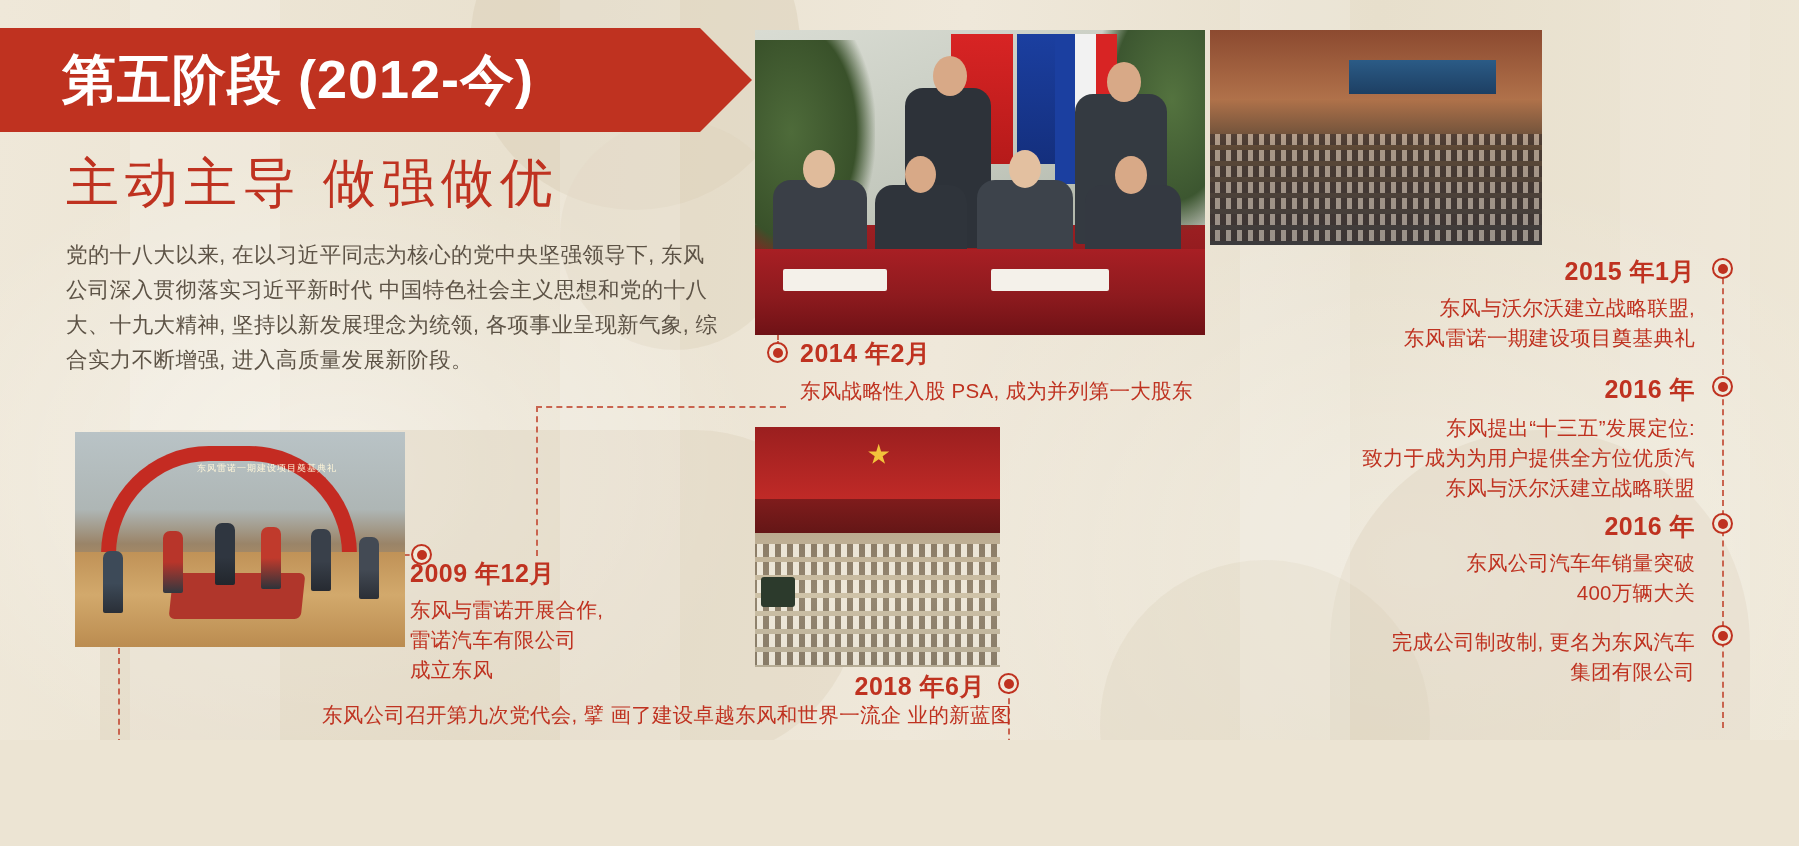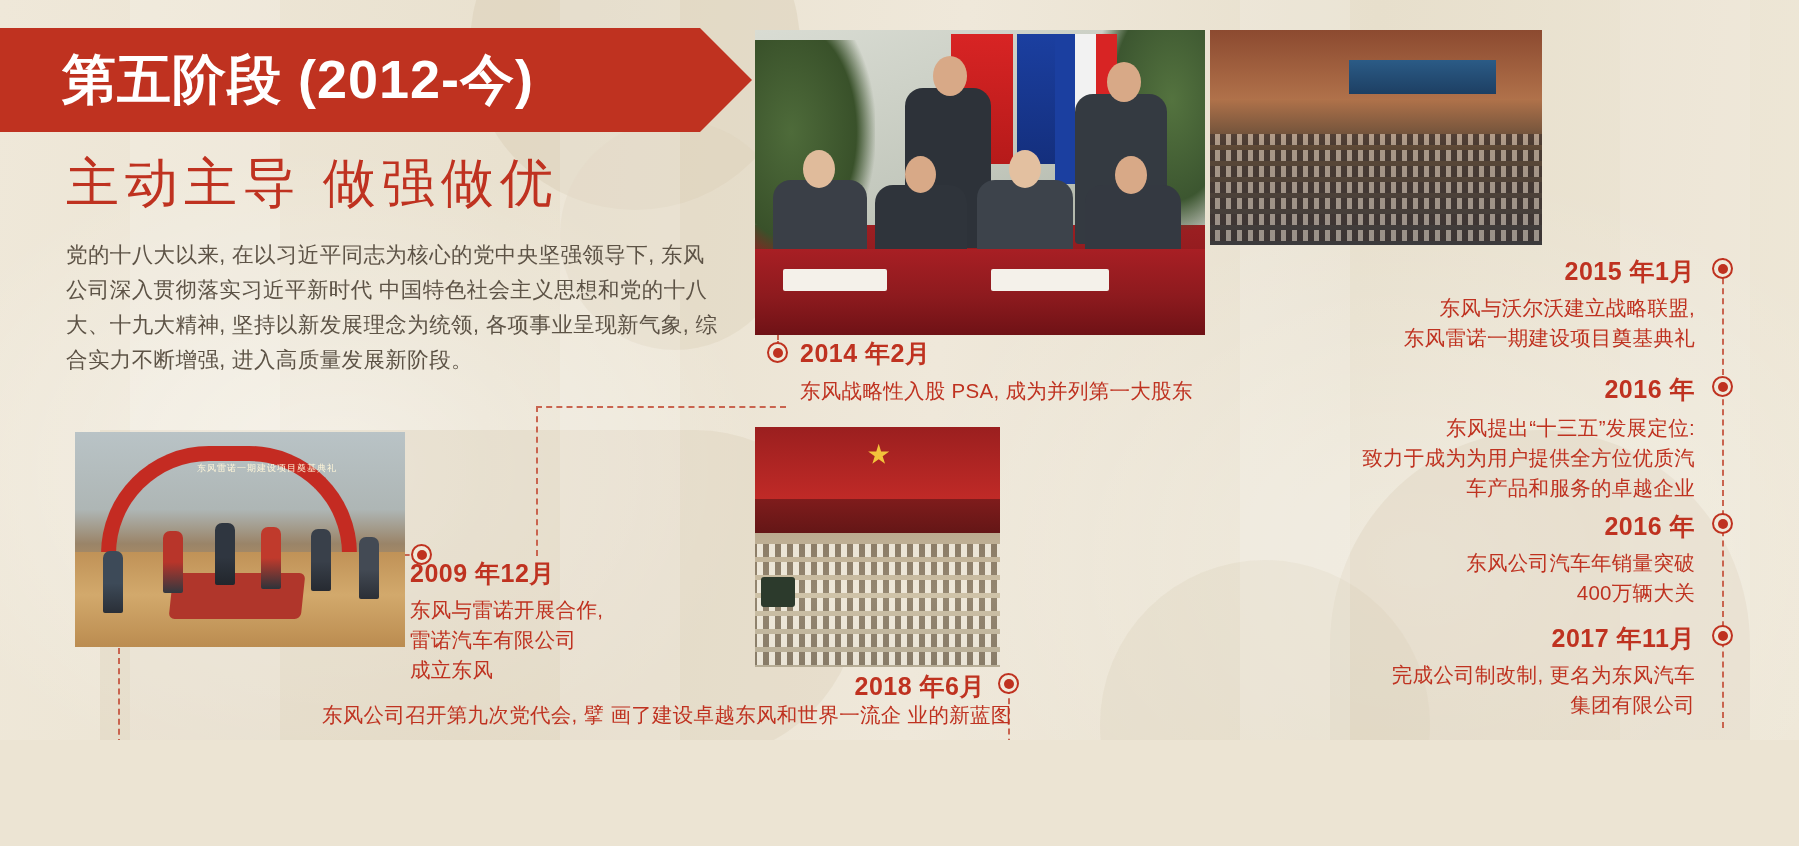--- a/index.html
+++ b/index.html
@@ -328,33 +328,32 @@
     <div class="tl-year">2015 年1月</div>
     <div class="tl-desc" style="margin-top:5px;">东风与沃尔沃建立战略联盟,</div>
     <div class="tl-desc">东风雷诺一期建设项目奠基典礼</div>
   </div>
 
   <div class="dot" style="left:1712px; top:376px;"></div>
   <div class="tl-block align-right" style="left:1180px; top:373px; width:515px;">
     <div class="tl-year">2016 年</div>
     <div class="tl-desc" style="margin-top:7px;">东风提出“十三五”发展定位:</div>
     <div class="tl-desc">致力于成为为用户提供全方位优质汽</div>
-    <div class="tl-desc">车产品和服务的卓越企业</div>
+    <div class="tl-desc">东风与沃尔沃建立战略联盟</div>
   </div>
 
   <div class="dot" style="left:1712px; top:513px;"></div>
   <div class="tl-block align-right" style="left:1180px; top:510px; width:515px;">
     <div class="tl-year">2016 年</div>
     <div class="tl-desc" style="margin-top:5px;">东风公司汽车年销量突破</div>
     <div class="tl-desc">400万辆大关</div>
   </div>
 
   <div class="dot" style="left:1712px; top:625px;"></div>
   <div class="tl-block align-right" style="left:1180px; top:622px; width:515px;">
-    <div class="tl-year">2017 年11月</div>
     <div class="tl-desc" style="margin-top:5px;">完成公司制改制, 更名为东风汽车</div>
     <div class="tl-desc">集团有限公司</div>
   </div>
 
   <div class="dot" style="left:411px; top:544px;"></div>
   <div class="tl-block align-left" style="left:410px; top:533px; width:330px;">
     <div class="tl-year" style="margin-top:24px;">2009 年12月</div>
     <div class="tl-desc" style="margin-top:5px;">东风与雷诺开展合作,</div>
     <div class="tl-desc">雷诺汽车有限公司</div>
     <div class="tl-desc">成立东风</div>

